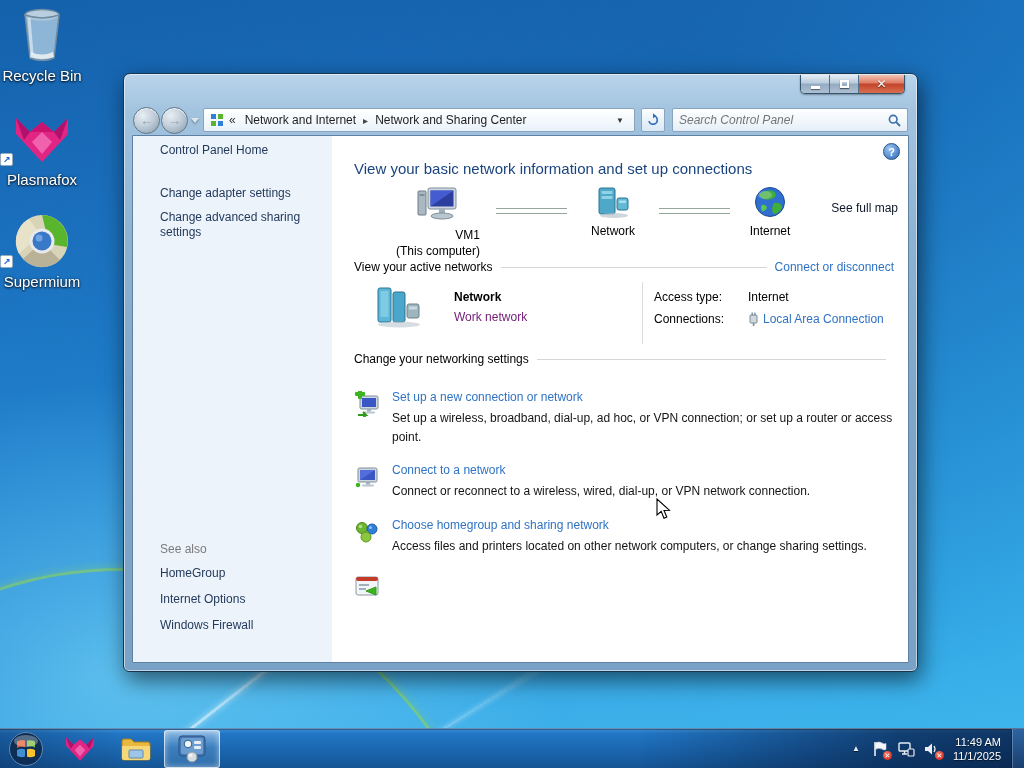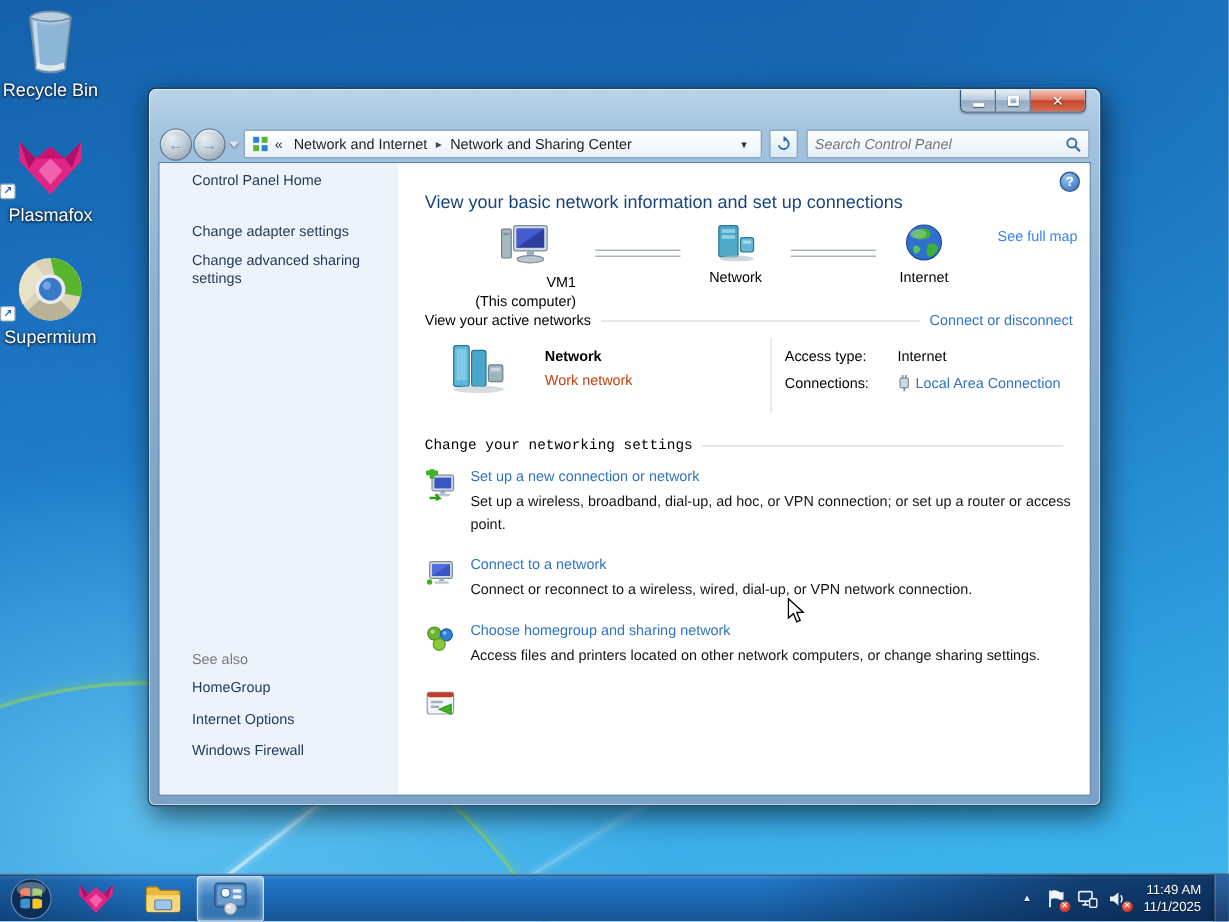--- a/index.html
+++ b/index.html
@@ -97,33 +97,33 @@
   .page-title { position:absolute; left:22px; top:24px; font-size:15px; color:#1a4480; }
 
   
   .map-row { position:absolute; left:48px; top:50px; width:430px; display:flex; align-items:flex-start; }
   .map-node { display:flex; flex-direction:column; align-items:center; }
   .map-node .nlbl { margin-top:6px; line-height:1.3; text-align:right; }
   .mn-computer { width:116px; }
   .mn-network { width:92px; }
   .mn-internet { width:80px; }
   .map-link-line { flex:1; height:6px; margin-top:22px; border-top:1px solid #97a69b; border-bottom:1px solid #97a69b; }
-  .see-full-map { position:absolute; right:10px; top:54px; color:#3b82f6; cursor:pointer; }
+  .see-full-map { position:absolute; right:10px; top:65px; color:#0f172a; cursor:pointer; }
 
   .section-hdr { position:absolute; left:22px; right:14px; display:flex; align-items:center; }
   .section-hdr .rule { flex:1; border-top:1px solid #d7d7d7; margin:1px 8px 0 8px; }
   .hdr-active { top:124px; }
-  .hdr-settings { top:228px;font-family:Liberation Mono, monospace; }
+  .hdr-settings { top:216px; }
   .hdr-link { color:#2f73c4; cursor:pointer; white-space:nowrap; }
 
   .active-row { position:absolute; left:22px; top:146px; right:14px; height:64px; }
   .an-icon { position:absolute; left:20px; top:2px; }
   .an-text { position:absolute; left:100px; top:8px; }
   .an-name { font-weight:bold; margin-bottom:6px; }
-  .an-type { color:#c2410c; cursor:pointer;text-align:center; }
+  .an-type { color:#701a75; cursor:pointer;text-align:center; }
   .active-divider { position:absolute; left:288px; top:0; height:62px; border-left:1px solid #dcdcdc; }
   .an-details { position:absolute; left:300px; top:8px; }
   .an-det-row { display:flex; align-items:center; margin-bottom:7px; }
   .an-det-label { width:94px; }
   .an-det-value { color:#000; }
   .an-link { color:#2f73c4; cursor:pointer; margin-left:4px; }
 
   .settings-list { position:absolute; left:22px; top:254px; right:10px; }
   .set-item { display:flex; margin-bottom:17px; }
   .set-icon { width:26px; height:26px; flex:0 0 auto; margin-right:12px; margin-top:1px; }

